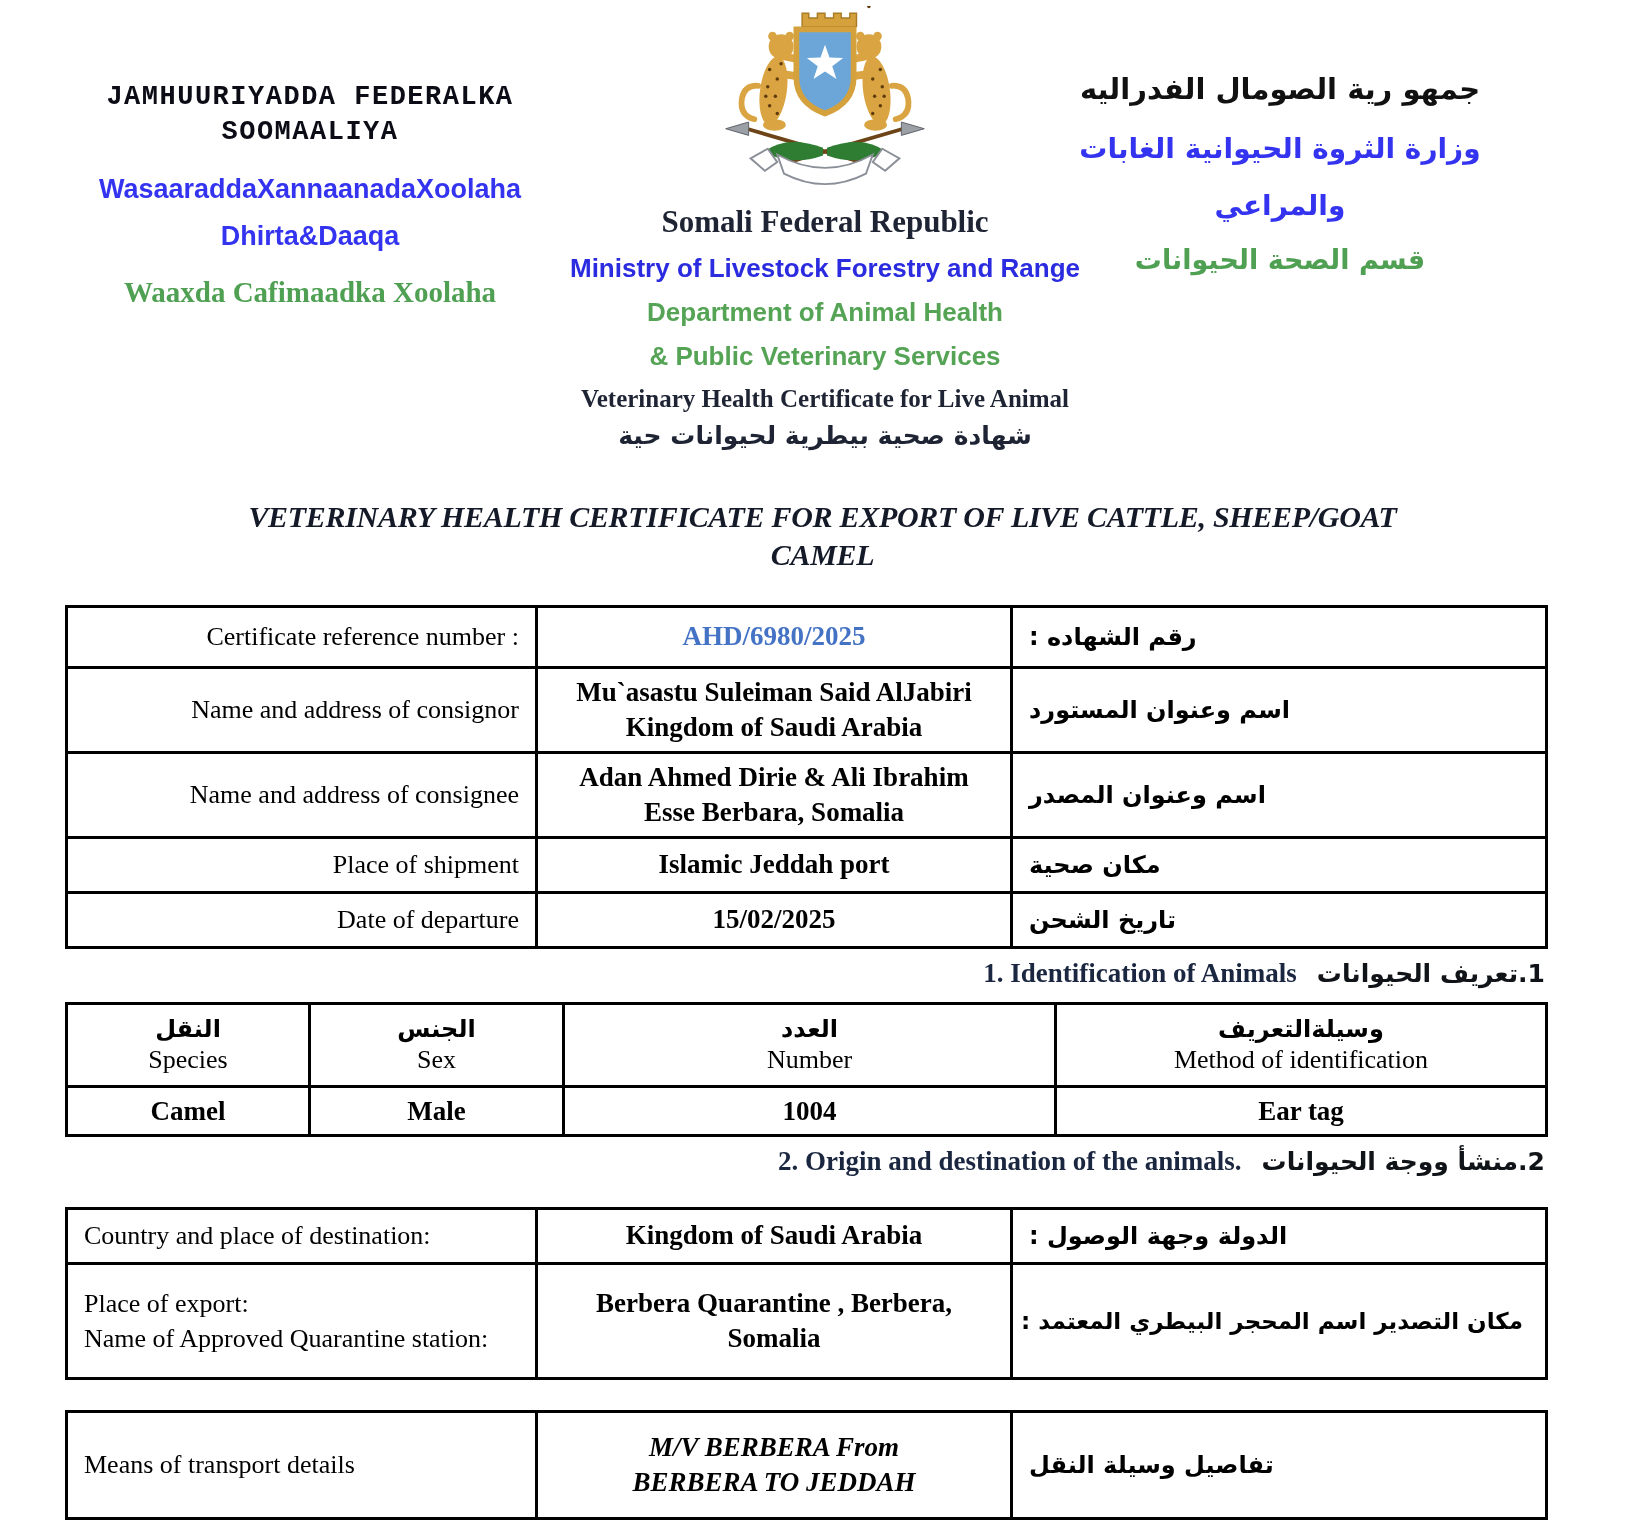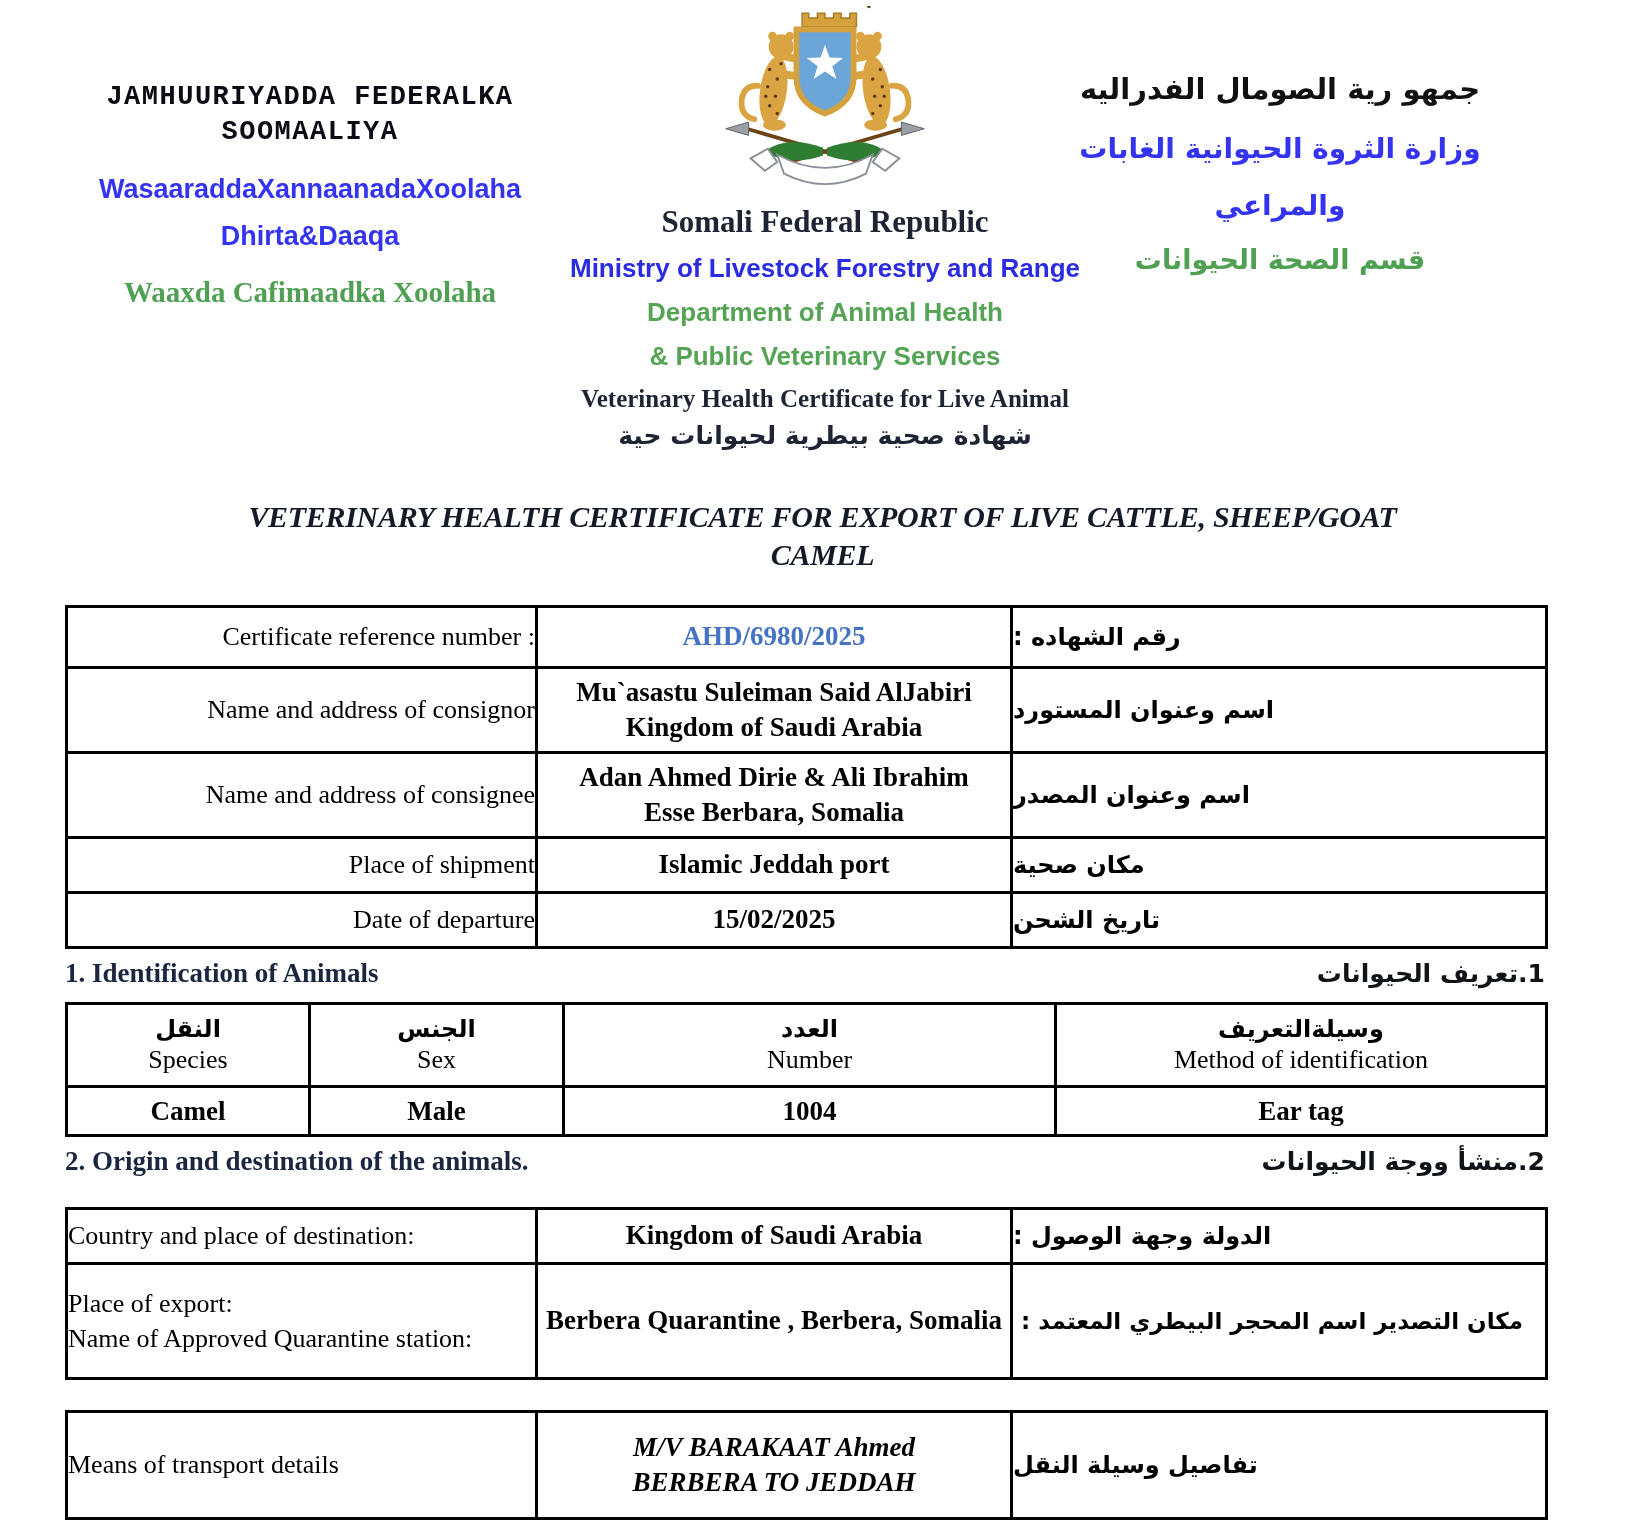--- a/index.html
+++ b/index.html
@@ -32,32 +32,32 @@
   .hdr-right .ar4{font-size:27px;color:#4fa052;margin-top:22px;}
 
   
   .doc-title{position:absolute;left:0;top:498px;width:100%;text-align:center;
     font-family:"Liberation Serif",serif;font-style:italic;font-weight:bold;
     font-size:30px;color:#141a28;line-height:1.25;letter-spacing:-0.3px;}
 
   
   .content{position:absolute;left:65px;top:600px;width:1480px;}
   table.t{border-collapse:collapse;width:1480px;table-layout:fixed;}
-  table.t td{border:3px solid #000;vertical-align:middle;padding:2px 0;overflow:hidden;}
+  table.t td{border:3px solid #000;vertical-align:middle;padding:2px 16px;overflow:hidden;}
   td.lbl{font-size:26px;text-align:right;padding-right:28px;}
   td.lbl-left{font-size:26px;text-align:left;padding-left:20px;line-height:1.35;}
   td.val{font-size:27px;font-weight:bold;text-align:center;line-height:1.3;}
   td.val .vline{display:block;}
   td.ar{font-family:"DejaVu Sans",sans-serif;font-weight:bold;font-size:24px;
         text-align:left;padding-left:16px;}
   td.ar bdi{direction:rtl;unicode-bidi:isolate;}
   .ref-blue{color:#4472c4;}
   .italic{font-style:italic;}
 
-  .sect{display:flex;justify-content:space-between;align-items:baseline;margin-top:9px;}
+  .sect{display:flex;justify-content:flex-end;align-items:baseline;margin-top:9px;gap:20px;}
   .sect .en{font-family:"Liberation Serif",serif;font-weight:bold;font-size:27px;color:#1b2740;}
   .sect .ar{font-family:"DejaVu Sans",sans-serif;font-weight:bold;font-size:25px;color:#101418;direction:rtl;}
 
   .tbl1{margin-top:5px;}
   .tbl-animals{margin-top:13px;}
   .tbl-animals .hcell{text-align:center;padding:4px 2px;}
   .tbl-animals .hcell .har{font-family:"DejaVu Sans",sans-serif;font-weight:bold;font-size:24px;direction:rtl;}
   .tbl-animals .hcell .hen{font-size:26px;margin-top:2px;}
   .tbl-animals td.dcell{font-size:27px;font-weight:bold;text-align:center;height:42px;}
   .tbl-origin{margin-top:30px;}
@@ -277,21 +277,21 @@
     <table class="t tbl-transport">
       <colgroup>
           <col style="width:470px">
           <col style="width:475px">
           <col style="width:535px">
         </colgroup>
       <tbody>
           <tr>
         <td class="lbl-left" style="height:100px">Means of transport details</td>
         <td class="val italic">
-          <span class="vline">M/V BARAKAAT Ahmed</span>
+          <span class="vline">M/V BERBERA From</span>
           <span class="vline">BERBERA TO JEDDAH</span>
         </td>
         <td class="ar"><bdi>تفاصيل وسيلة النقل</bdi></td>
       </tr>
     </tbody>
       </table>
 
   </div>
 </div>
 

